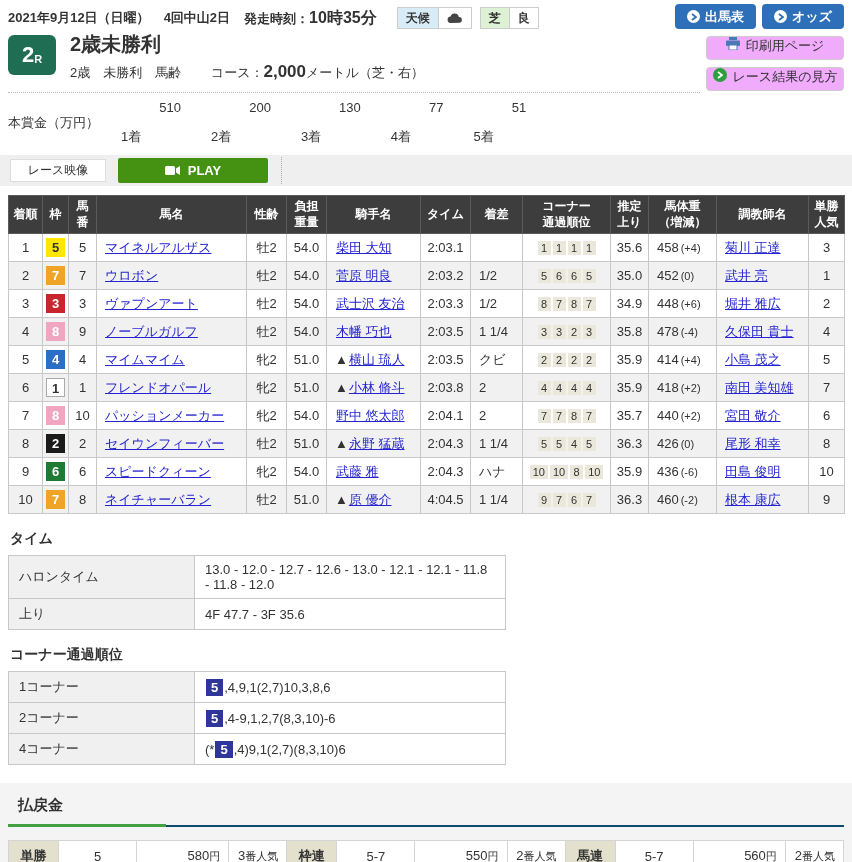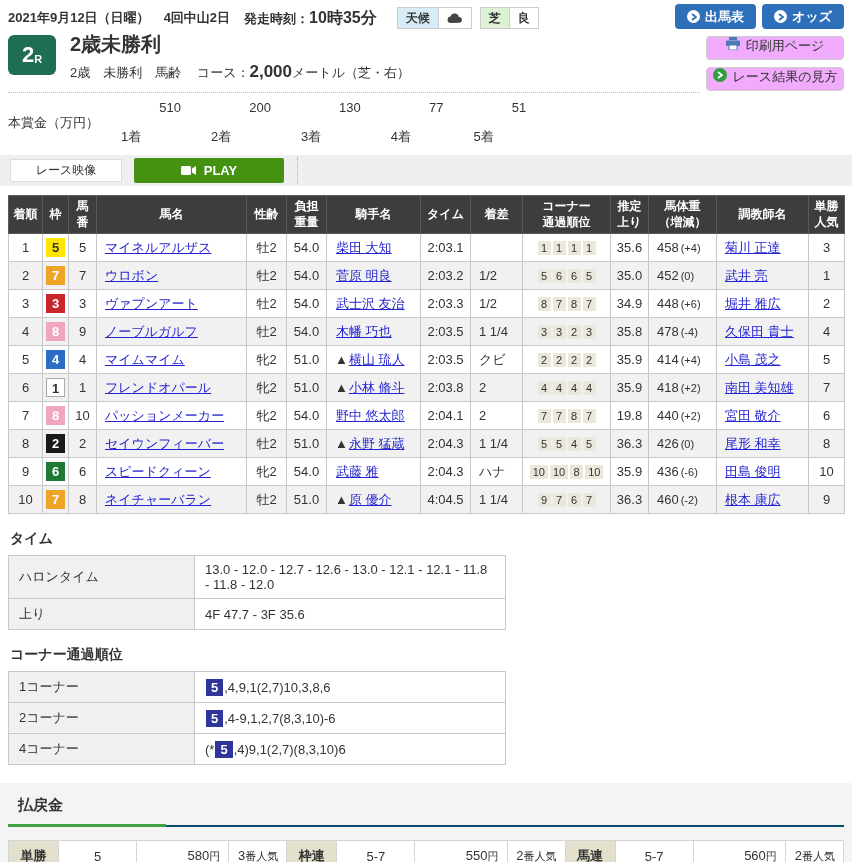--- a/index.html
+++ b/index.html
@@ -31,32 +31,32 @@
 
   
   .race-head { display:flex; gap:14px; padding:4px 8px 0 8px; align-items:flex-start; }
   .race-badge { width:48px; height:40px; background:#1f6e54; border-radius:6px; color:#fff;
     display:flex; align-items:center; justify-content:center; margin-top:2px; }
   .race-badge .num { font-size:22px; font-weight:bold; }
   .race-badge .suf { font-size:11px; font-weight:bold; margin-top:7px; }
   .race-title { font-size:20px; font-weight:bold; margin:0; line-height:1.1; }
   .race-sub { font-size:13px; margin-top:7px; }
   .race-sub .dist { font-size:17px; font-weight:bold; }
-  .race-sub .cond { margin-right:12px; }
+  .race-sub .cond { margin-right:26px; }
 
   
   .prize-line { margin:10px 8px 0 8px; width:692px; border-top:1px dotted #bbb; padding-top:7px;
     display:flex; align-items:center; font-size:13px; }
   .prize-line .plbl { margin-right:22px; }
   .prize-pair { display:flex; margin-right:30px; }
   .prize-pair .place { margin-right:18px;margin-top:28px; }
 
   
   .video-bar { margin-top:9px; background:#efefef; height:31px; display:flex; align-items:center; padding:0 10px; }
-  .btn-video { background:#fff; border:1px solid #ddd; height:23px; width:112px; display:flex; align-items:center;
+  .btn-video { background:#fff; border:1px solid #ddd; height:23px; width:96px; display:flex; align-items:center;
     justify-content:center; font-size:12px; cursor:pointer; }
   .btn-play { background:#459213; color:#fff; font-weight:bold; font-size:13px; height:25px; width:150px; margin-left:12px;
     display:flex; align-items:center; justify-content:center; gap:7px; border-radius:2px; cursor:pointer; }
   .vdiv { border-left:1px dotted #aaa; height:27px; margin:0 13px; }
   .btn-patrol { background:#fff; border:1px solid #ccc; height:25px; width:152px; display:flex; align-items:center;
     justify-content:center; gap:7px; font-size:12px; cursor:pointer; }
 
   
   table.results { border-collapse:collapse; table-layout:fixed; width:836px; margin:9px 8px 0 8px; font-size:13px;border-radius:24px; }
   .results th { background:#3d3d3d; color:#fff; font-weight:bold; font-size:12px; border:1px solid #5a5a5a;
@@ -379,21 +379,21 @@
     <td>54.0</td>
     <td class="ta-l"><span class="mark"></span><a class="lnk">野中 悠太郎</a></td>
     <td>2:04.1</td>
     <td class="ta-l">2</td>
     <td><span class="corners">
             <span class="cbox">7</span>
             <span class="cbox">7</span>
             <span class="cbox">8</span>
             <span class="cbox">7</span>
           </span></td>
-    <td>19.8</td>
+    <td>35.7</td>
     <td class="ta-l"><span>440</span><span class="sm">(+2)</span></td>
     <td class="ta-l"><a class="lnk">宮田 敬介</a></td>
     <td>6</td>
   </tr>
       <tr>
     <td>8</td>
     <td><span class="waku" style="background: rgb(26, 26, 26); color: rgb(255, 255, 255);">2</span></td>
     <td>2</td>
     <td class="ta-l"><a class="lnk">セイウンフィーバー</a></td>
     <td>牡2</td>

